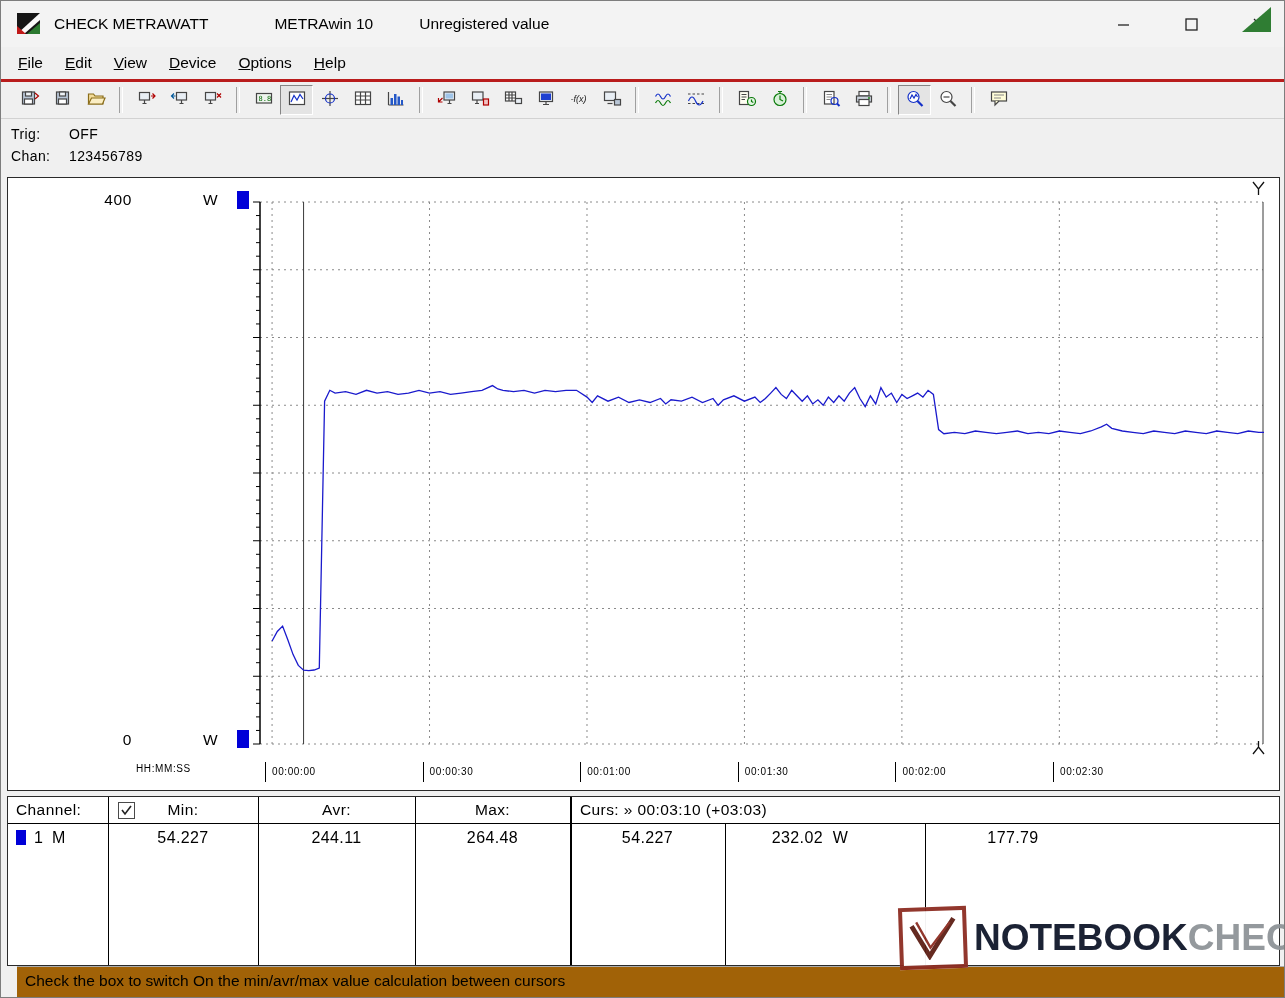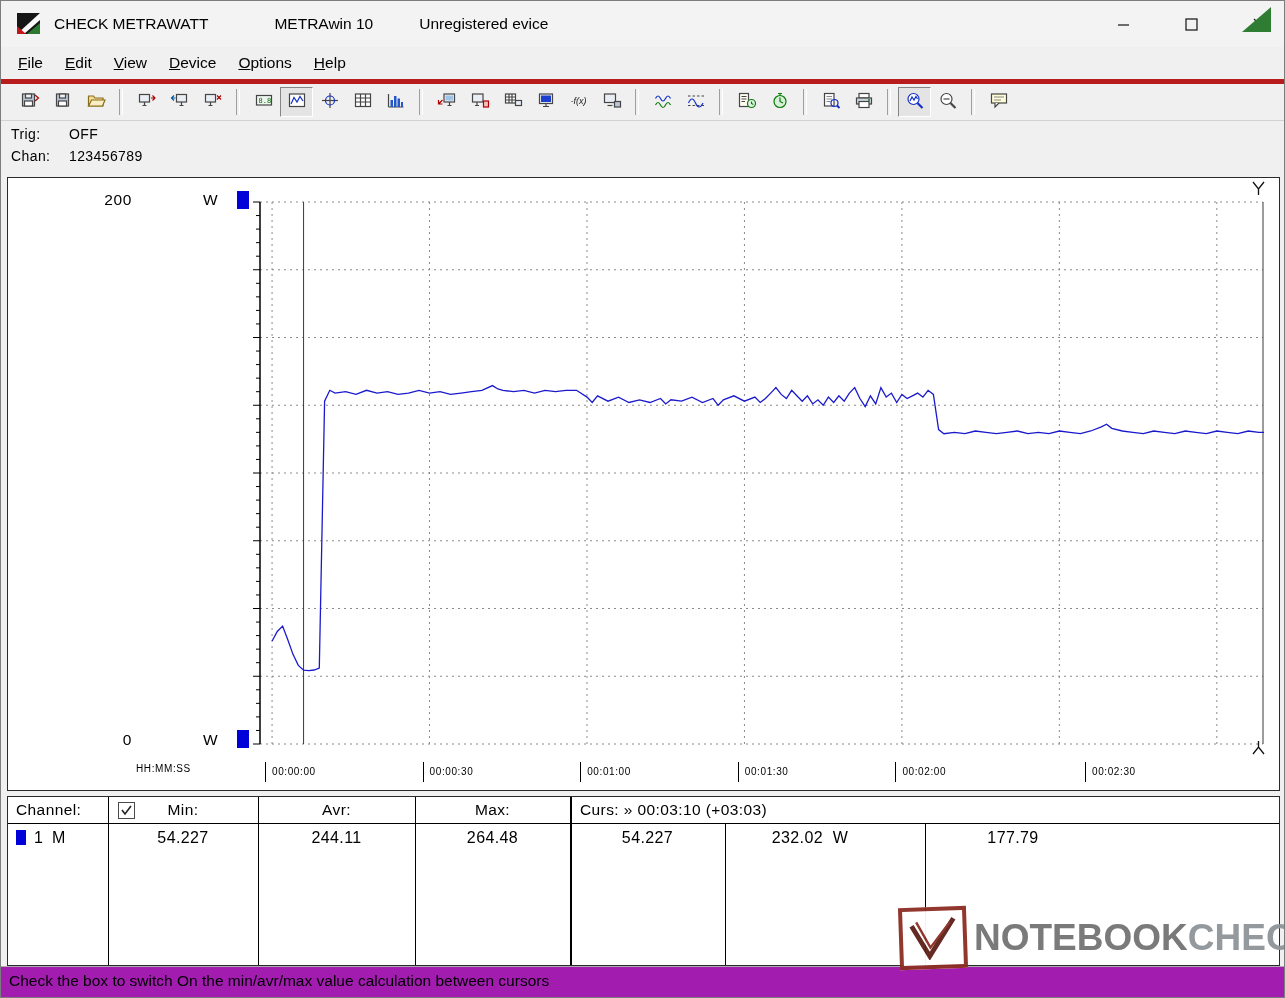--- a/index.html
+++ b/index.html
@@ -11,21 +11,21 @@
   .t-brand{margin-left:12px;font-size:15.5px;}
   .t-app{margin-left:66px;font-size:15.5px;}
   .t-note{margin-left:46px;font-size:15.5px;}
   .win-controls{position:absolute;right:0;top:0;height:46px;display:flex;}
   .win-btn{width:50px;height:46px;display:flex;align-items:center;justify-content:center;margin-left:18px;cursor:default;}
   
   .menubar{position:absolute;top:46px;left:0;right:0;height:32px;display:flex;align-items:center;padding-left:6px;}
   .menu-item{padding:4px 11px;font-size:15.5px;}
   
   .toolbar{position:absolute;top:78px;left:0;right:0;height:36px;display:flex;align-items:center;
-           padding-left:12px;border-top:5px solid #b91c1c;border-bottom:1px solid #d2d2d2;}
+           padding-left:12px;border-top:3px solid #b91c1c;border-bottom:1px solid #d2d2d2;}
   .tb-btn{width:31px;height:28px;display:flex;align-items:center;justify-content:center;border:1px solid transparent;}
   .tb-btn.pressed{border-color:#858585 #ffffff #ffffff #858585;background:#e4e4e4;}
   .tb-sep{width:2px;height:26px;margin:0 7px;border-left:1px solid #9f9f9f;border-right:1px solid #ffffff;}
   .grip{position:absolute;right:13px;top:6px;width:0;height:0;border-bottom:25px solid #2f7d33;border-left:29px solid transparent;}
   
   .statusstrip{position:absolute;top:114px;left:0;right:0;height:62px;font-size:14px;letter-spacing:.4px;}
   .ss-col{position:absolute;top:8px;line-height:22px;}
   .ss-label{display:inline-block;width:58px;}
   .ss-label2{display:inline-block;width:86px;}
   .ss-intrv-l{margin-left:16px;}
@@ -48,50 +48,50 @@
   .vline.bold{width:2px;}
   .hline{position:absolute;left:0;right:0;top:26px;height:1px;background:#000;}
   .hdr{position:absolute;top:4px;}
   .cell{position:absolute;text-align:center;font-size:16px;}
   .cbx{position:absolute;left:110px;top:5px;width:15px;height:15px;border:1px solid #4a4a4a;background:#fff;
        display:flex;align-items:center;justify-content:center;}
   .chmark{position:absolute;left:8px;top:33px;width:10px;height:15px;background:#0000d8;}
   .chnum{position:absolute;left:26px;top:32px;font-size:16px;}
   .chmode{position:absolute;left:44px;top:32px;font-size:16px;}
   
-  .statusbar{position:absolute;left:0;bottom:0;right:0;height:30px;background:#a21caf;
+  .statusbar{position:absolute;left:16px;bottom:0;right:0;height:30px;background:#a16207;
              border-top:1px solid #adadad;font-size:15.5px;}
   .sb-hint{position:absolute;left:8px;top:5px;}
   .sb-right{position:absolute;left:1068px;top:0;bottom:0;right:0;border-left:1px solid #9a9a9a;
             padding-left:8px;display:flex;align-items:center;}
   
   .watermark{position:absolute;left:898px;top:906px;display:flex;align-items:center;z-index:6;opacity:.95;}
   .wm-box{width:60px;height:54px;border:4px solid #8d2d22;background:#fff;display:flex;align-items:center;
           justify-content:center;transform:rotate(-2deg);}
   .wm-text{font-size:37px;font-weight:bold;margin-left:7px;letter-spacing:0;}
-  .wm-primary{color:#737373;}
+  .wm-primary{color:#0f172a;}
   .wm-secondary{color:#8f9498;}
 </style>
 </head>
 <body>
 
 <div class="window">
 
   <div class="titlebar">
     <span class="logo">
       <svg width="25" height="26" viewBox="0 0 25 26">
         <rect x="0" y="2" width="23" height="21" fill="#161616"></rect>
         <path d="M0 23 L23 2 L23 9 L7 23 Z" fill="#fafafa"></path>
         <path d="M0 23 L9 23 L0 15 Z" fill="#c01818"></path>
         <path d="M10 23 L23 12 L23 23 Z" fill="#2c7a31"></path>
       </svg>
     </span>
     <span class="t-brand">CHECK METRAWATT</span>
     <span class="t-app">METRAwin 10</span>
-    <span class="t-note">Unregistered evice</span>
+    <span class="t-note">Unregistered value</span>
     <div class="win-controls">
       <span class="win-btn">
         <svg width="13" height="13">
             <line x1="1" y1="7" x2="12" y2="7" stroke="#222" stroke-width="1.3"></line>
           </svg>
       </span>
       <span class="win-btn">
         <svg width="13" height="13">
             <rect x="1" y="1" width="11" height="11" fill="none" stroke="#222" stroke-width="1.3"></rect>
           </svg>
@@ -307,21 +307,21 @@
   <div class="grip"></div>
 
   <div class="statusstrip">
     <div class="ss-col" style="left:10px">
       <div><span class="ss-label">Trig:</span><span>OFF</span></div>
       <div><span class="ss-label">Chan:</span><span>123456789</span></div>
     </div>
   </div>
 
   <div class="chart-panel">
-    <span class="ylab" style="left:84px;top:13px;width:40px;text-align:right">200</span>
+    <span class="ylab" style="left:84px;top:13px;width:40px;text-align:right">400</span>
     <span class="ylab" style="left:195px;top:13px">W</span>
     <span class="ymark" style="top:13px"></span>
     <span class="ylab" style="left:84px;top:553px;width:40px;text-align:right">0</span>
     <span class="ylab" style="left:195px;top:553px">W</span>
     <span class="ymark" style="top:552px"></span>
 
     <svg id="plot-svg" width="1016" height="546">
         <line x1="12" y1="544" x2="1015" y2="544" stroke="#8a8a8a" stroke-width="1" stroke-dasharray="2,4"></line>
         <line x1="12" y1="476.25" x2="1015" y2="476.25" stroke="#8a8a8a" stroke-width="1" stroke-dasharray="2,4"></line>
         <line x1="12" y1="408.5" x2="1015" y2="408.5" stroke="#8a8a8a" stroke-width="1" stroke-dasharray="2,4"></line>
@@ -396,21 +396,21 @@
         </svg>
     </span>
 
     <div class="xrow">
       <span class="hh">HH:MM:SS</span>
     <span class="xtick" style="left: 257px;">00:00:00</span>
         <span class="xtick" style="left: 414.6px;">00:00:30</span>
         <span class="xtick" style="left: 572.2px;">00:01:00</span>
         <span class="xtick" style="left: 729.8px;">00:01:30</span>
         <span class="xtick" style="left: 887.4px;">00:02:00</span>
-        <span class="xtick" style="left: 1045px; margin-left: 32px;">00:02:30</span>
+        <span class="xtick" style="left: 1045px;">00:02:30</span>
       </div>
   </div>
 
   <div class="info-panel">
     <div class="vline" style="left:100px"></div>
     <div class="vline" style="left:250px"></div>
     <div class="vline" style="left:407px"></div>
     <div class="vline bold" style="left:562px"></div>
     <div class="vline below" style="left:717px"></div>
     <div class="vline below" style="left:917px"></div>

